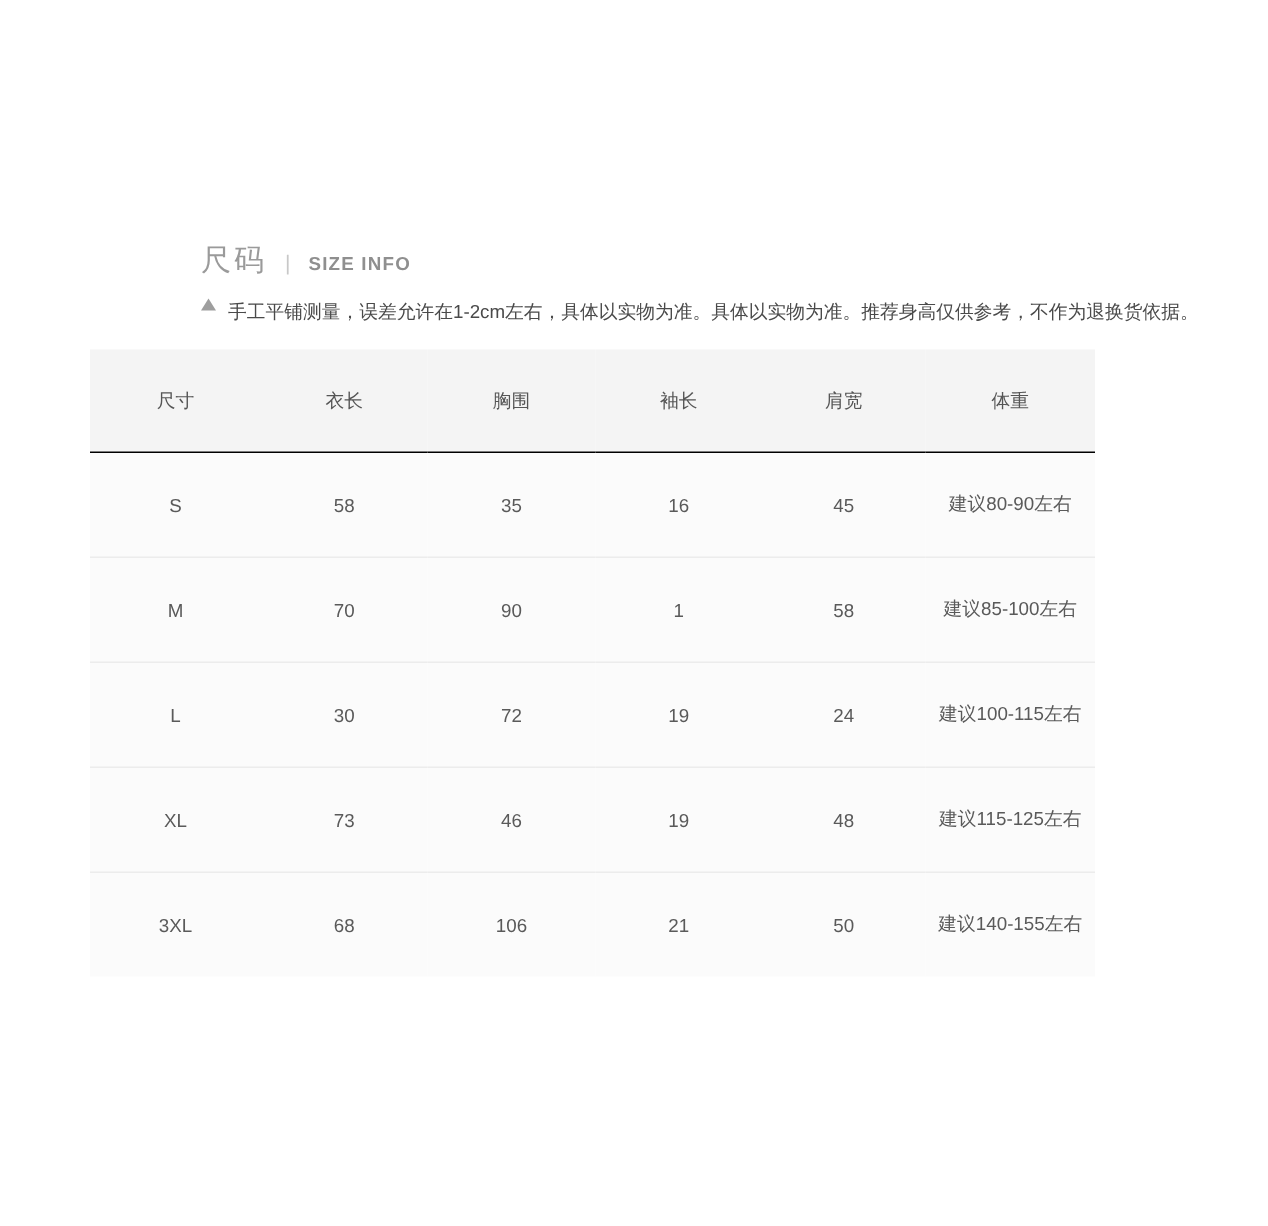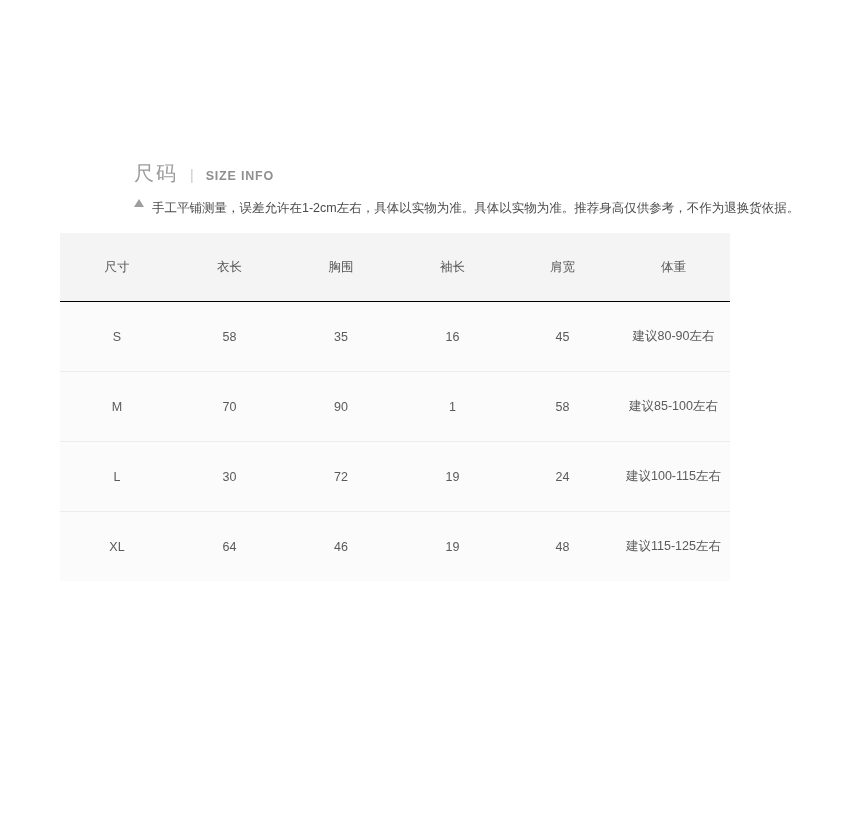--- a/index.html
+++ b/index.html
@@ -178,23 +178,31 @@
         <tr>
           <td>L</td>
           <td>30</td>
           <td>72</td>
           <td>19</td>
           <td>24</td>
           <td>建议100-115左右</td>
         </tr>
         <tr>
           <td>XL</td>
-          <td>64</td>
+          <td>73</td>
           <td>46</td>
           <td>19</td>
           <td>48</td>
           <td>建议115-125左右</td>
         </tr>
+        <tr>
+          <td>3XL</td>
+          <td>68</td>
+          <td>106</td>
+          <td>21</td>
+          <td>50</td>
+          <td>建议140-155左右</td>
+        </tr>
       </tbody>
     </table>
   </div>
 
 </div>
 
 </body></html>

